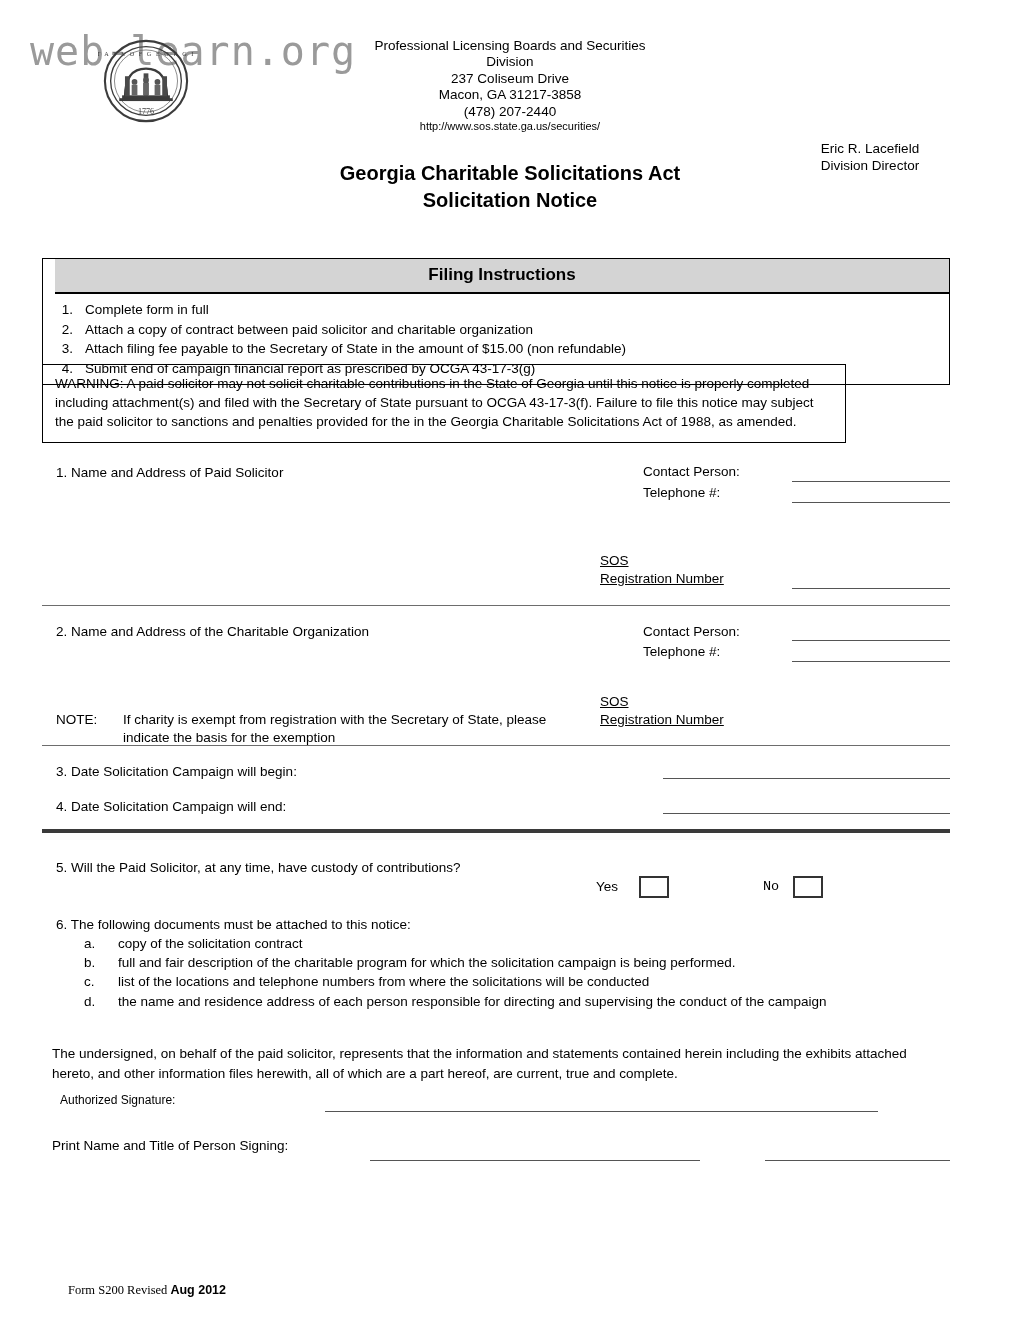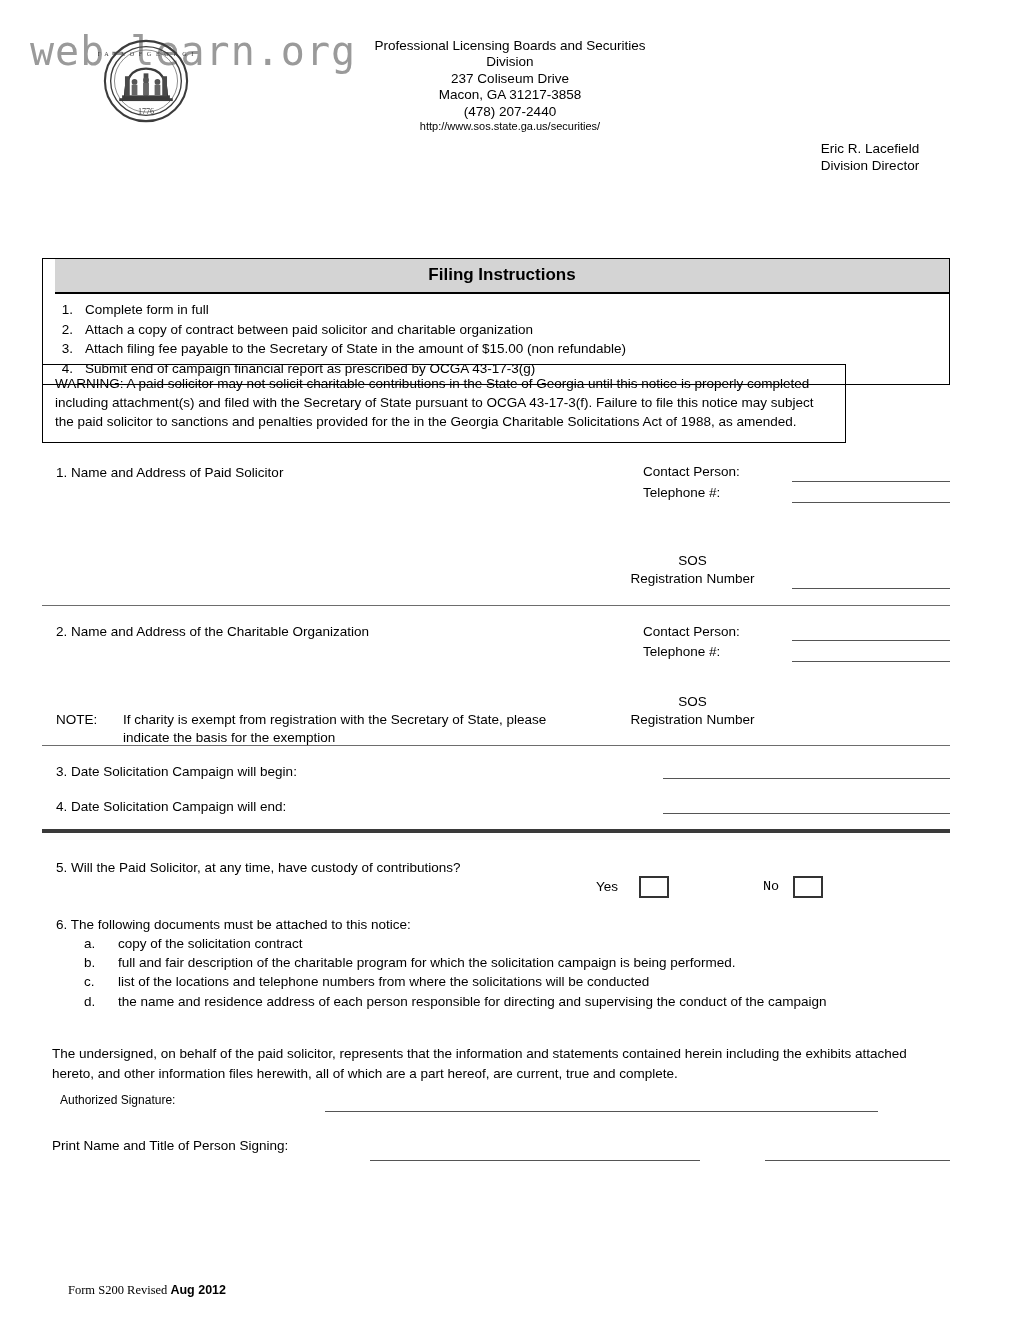--- a/index.html
+++ b/index.html
@@ -141,21 +141,21 @@
 
   
   .sec-label {
     position: absolute;
     font-size: 13.5px;
   }
   .field-label {
     position: absolute;
     font-size: 13.5px;
   }
-  .field-label.ctr { text-align: center; }
+  .field-label.ctr { text-align: left; text-decoration: underline; }
 
   .rule {
     position: absolute;
     background: #555;
     height: 1px;
   }
   .rule.light { background: #6d6d6d; }
   .rule.thick { height: 4px; background: #3a3a3a; }
 
   .checkbox {
@@ -224,20 +224,22 @@
     <div class="agency-line5">(478) 207-2440</div>
     <div class="agency-url">http://www.sos.state.ga.us/securities/</div>
   </div>
 
   <div class="officer-right">
     <div>Eric R. Lacefield</div>
     <div>Division Director</div>
   </div>
 
   <div class="doc-title">
+    <div>Georgia Charitable Solicitations Act</div>
+    <div>Solicitation Notice</div>
   </div>
 
   <div class="instr-box">
     <div class="instr-header">Filing Instructions</div>
     <div class="instr-body">
       <div class="instr-row">
         <span class="instr-num">1.</span>
         <span class="instr-txt">Complete form in full</span>
       </div>
       <div class="instr-row">

